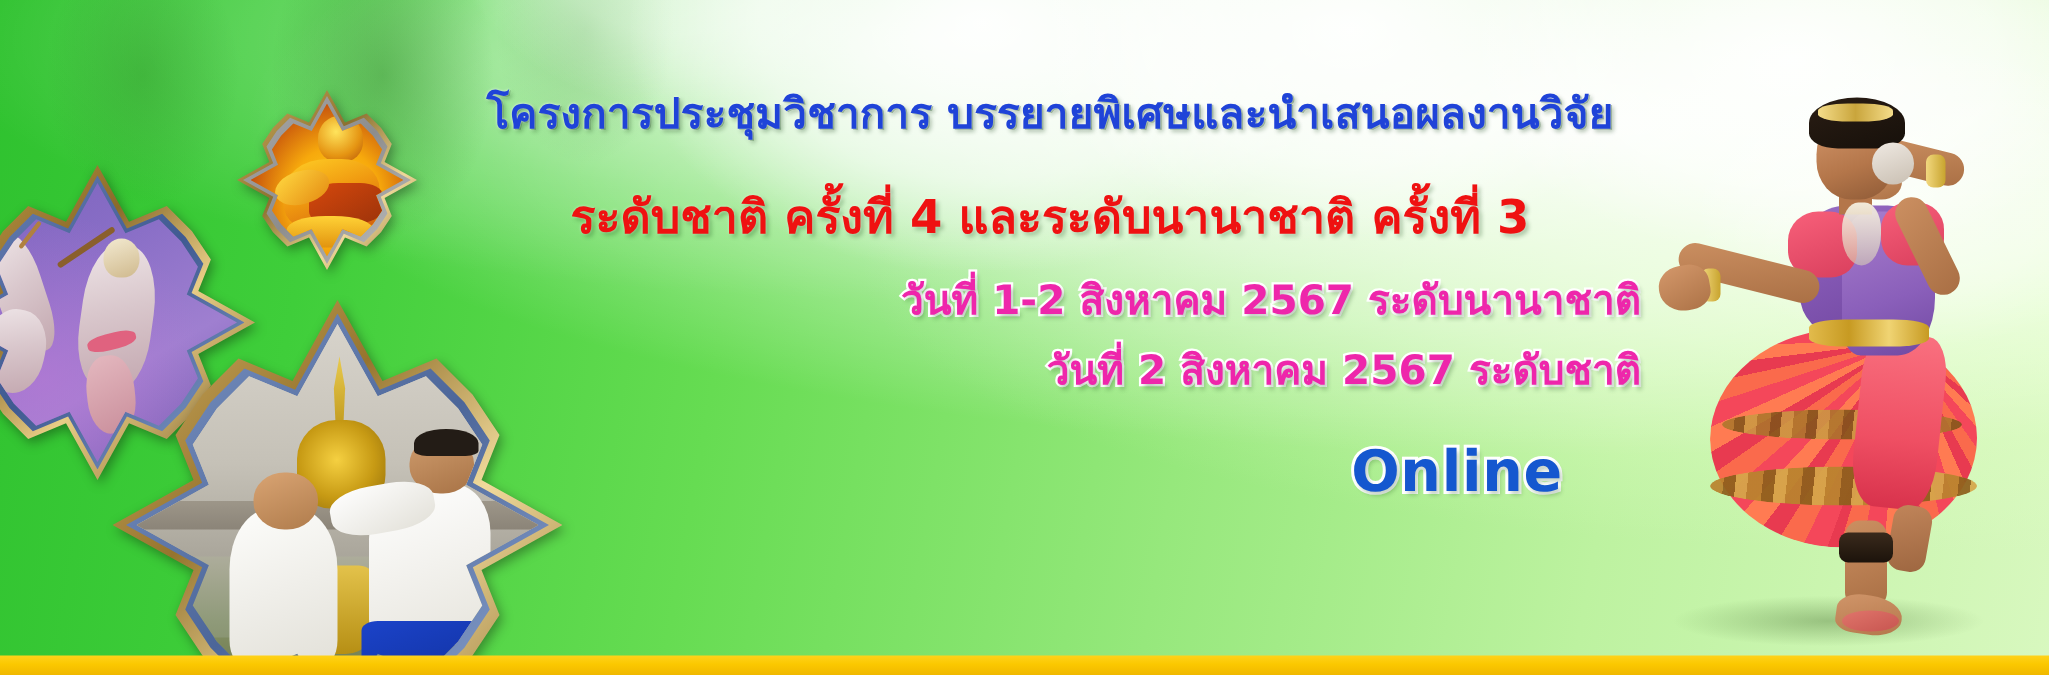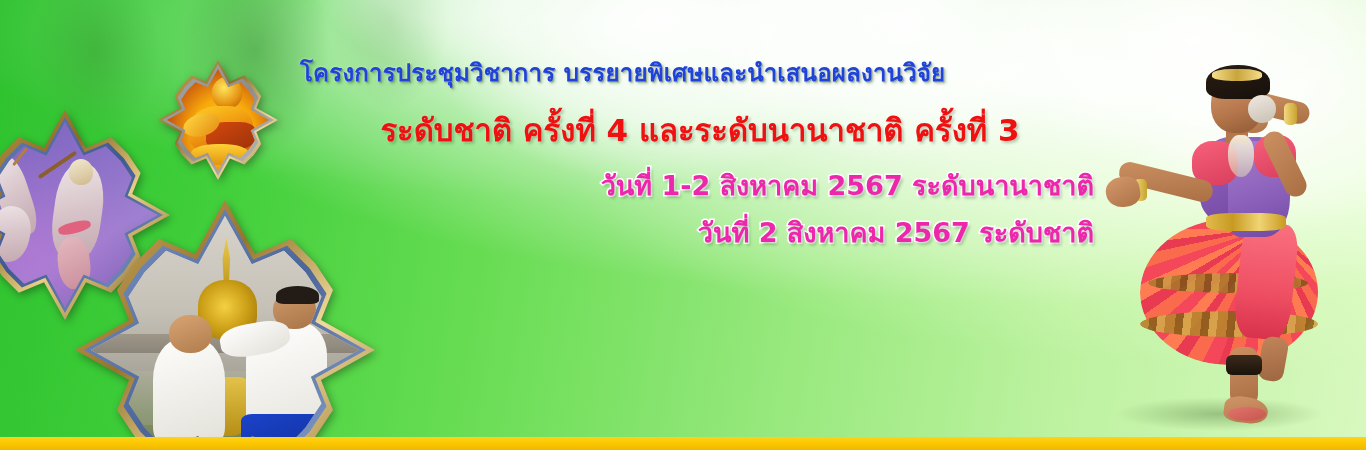--- a/index.html
+++ b/index.html
@@ -224,22 +224,22 @@
             background:linear-gradient(160deg,#d1966a,#b3764a); transform:rotate(8deg); }
   .dn-foot-sole{ left:140px; top:370px; width:38px; height:14px; border-radius:50%;
                  background:linear-gradient(160deg,#e0756b,#c75550); }
   .dn-leg2{ left:172px; top:300px; width:26px; height:44px; border-radius:10px;
             background:linear-gradient(160deg,#c1855a,#9d6640); transform:rotate(10deg); }
 
   
   .textblock{ position:absolute; left:300px; top:60px; width:800px; }
 
   .t-head{
-    text-align:left;
-    font-size:24px; font-weight:bold; letter-spacing:.2px;
+    text-align:center;
+    font-size:28px; font-weight:bold; letter-spacing:.2px;
     color:#1f43d8;
     text-shadow:
       0 0 2px rgba(255,255,255,.85),
        1px 1px 0 rgba(0,60,0,.35),
        2px 2px 3px rgba(0,50,0,.30);
     line-height:1.12;
   }
 
   .t-title{
     text-align:center;
@@ -250,21 +250,21 @@
     paint-order:stroke fill;
     text-shadow:
        0 0 1px #ff8a10,
        0 0 7px #ffe000,
        0 0 12px #ffe63a,
        3px 4px 5px rgba(0,60,0,.35);
   }
 
   .t-sub1{
     text-align:center;
-    margin-top:18px;
+    margin-top:28px;
     font-size:31px; font-weight:bold;
     color:#ef1111;
     text-shadow:0 0 2px rgba(255,255,255,.5), 2px 2px 3px rgba(0,60,0,.28);
   }
 
   .t-date{
     text-align:right;
     margin-top:9px;
     padding-right:6px;
     font-size:27px; font-weight:bold;
@@ -399,16 +399,17 @@
     <div class="dn dn-hair"></div>
     <div class="dn dn-crown"></div>
     <div class="dn dn-bun"></div>
   </div>
 
   <div class="textblock">
     <div class="t-head">โครงการประชุมวิชาการ บรรยายพิเศษและนำเสนอผลงานวิจัย</div>
     <div class="t-sub1">ระดับชาติ ครั้งที่ 4 และระดับนานาชาติ ครั้งที่ 3</div>
     <div class="t-date">วันที่ 1-2 สิงหาคม 2567 ระดับนานาชาติ</div>
     <div class="t-date second">วันที่ 2 สิงหาคม 2567 ระดับชาติ</div>
+    <div class="t-online">Online</div>
   </div>
 
   <div class="gold-strip"></div>
 </div>
 
 </body></html>

